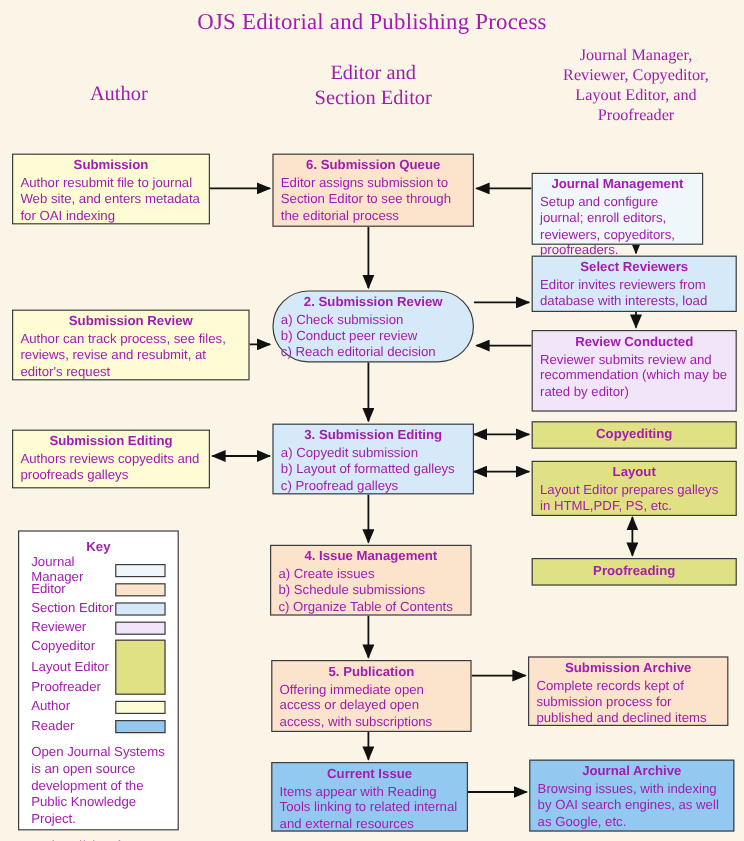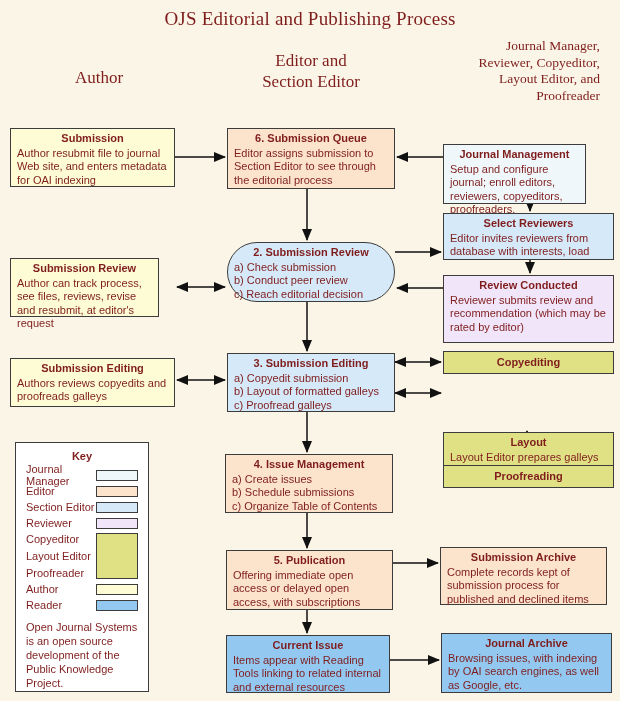--- a/index.html
+++ b/index.html
@@ -1,48 +1,48 @@
 <!DOCTYPE html>
 <html><head>
 <meta charset="utf-8">
 <style>
   html,body{margin:0;padding:0;}
   .canvas{
     position:relative; width:620px; height:701px;
     font-family:"Liberation Sans","DejaVu Sans",sans-serif;
-    color:#7f1d1d; overflow:hidden;
+    color:#a21caf; overflow:hidden;
   }
   .title{
     position:absolute; left:0; top:8px; width:620px;
     text-align:center; font-family:"Liberation Serif","DejaVu Serif",serif;
     font-size:19px; letter-spacing:.2px;
   }
   .col-header{
     position:absolute; font-family:"Liberation Serif","DejaVu Serif",serif;
     white-space:pre-line;
   }
   #h-author{left:24px; top:68px; width:150px; text-align:center; font-size:17px;}
   #h-editor{left:227px; top:50px; width:168px; text-align:center; font-size:17px; line-height:21px;}
-  #h-others{left:460px; top:38px; width:140px; text-align:right; font-size:13.5px; line-height:16.5px;}
+  #h-others{left:460px; top:38px; width:140px; text-align:center; font-size:13.5px; line-height:16.5px;}
 
   .box{
     position:absolute; box-sizing:border-box;
     border:1.5px solid #3c3c3c;
     padding:3px 6px 2px 6px;
     font-size:11px; line-height:13.5px;
   }
   .box-title{font-weight:bold; text-align:center;}
   .box-body{white-space:pre-line; text-align:left; margin-top:1px;}
   .title-only{display:flex; align-items:center; justify-content:center; padding:0;}
 
   #b-submission {left:10px;  top:128px; width:165px; height:59px;}
   #b-queue      {left:227px; top:128px; width:168px; height:61px;}
   #b-jm         {left:443px; top:144px; width:143px; height:60px;}
   #b-select     {left:443px; top:213px; width:171px; height:47px;}
-  #b-subrev-a   {left:10px;  top:258px; width:149px; height:59px;}
+  #b-subrev-a   {left:10px;  top:258px; width:198px; height:59px;}
   #b-review     {left:227px; top:242px; width:168px; height:60px;}
   #b-conducted  {left:443px; top:275px; width:171px; height:68px;}
   #b-subedit-a  {left:10px;  top:358px; width:165px; height:49px;}
   #b-editing    {left:227px; top:353px; width:168px; height:59px;}
   #b-copyedit   {left:443px; top:351px; width:171px; height:23px;}
   #b-layout     {left:443px; top:384px; width:171px; height:46px;}
   #b-proof      {left:443px; top:465px; width:171px; height:23px;}
   #b-issue      {left:225px; top:454px; width:168px; height:59px;}
   #b-pub        {left:226px; top:550px; width:167px; height:60px;}
   #b-subarch    {left:440px; top:535px; width:167px; height:58px;margin-top:12px;}
@@ -158,21 +158,21 @@
     <div class="box-title">3. Submission Editing</div>
     <div class="box-body">a) Copyedit submission
 b) Layout of formatted galleys
 c) Proofread galleys</div>
   </div>
 
   <div class="box title-only" id="b-copyedit" style="background-color: rgb(224, 225, 133);">
     <div class="box-title">Copyediting</div>
   </div>
 
-  <div class="box" id="b-layout" style="background-color: rgb(224, 225, 133); margin-top: 48px;">
+  <div class="box" id="b-layout" style="background-color: rgb(224, 225, 133);">
     <div class="box-title">Layout</div>
     <div class="box-body">Layout Editor prepares galleys in HTML,PDF, PS, etc.</div>
   </div>
 
   <div class="box title-only" id="b-proof" style="background-color: rgb(224, 225, 133);">
     <div class="box-title">Proofreading</div>
   </div>
 
   <div class="box" id="b-issue" style="background-color: rgb(251, 227, 204);">
     <div class="box-title">4. Issue Management</div>

